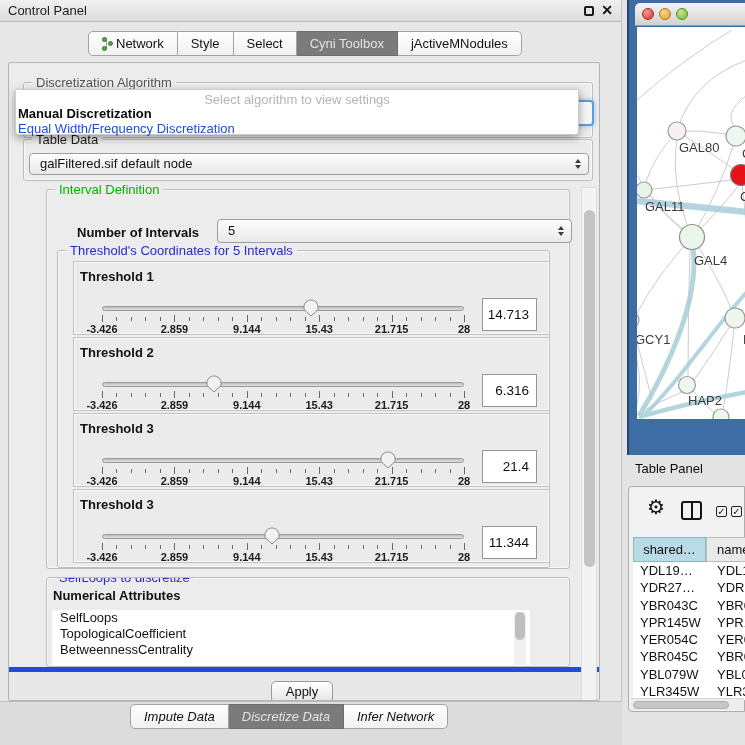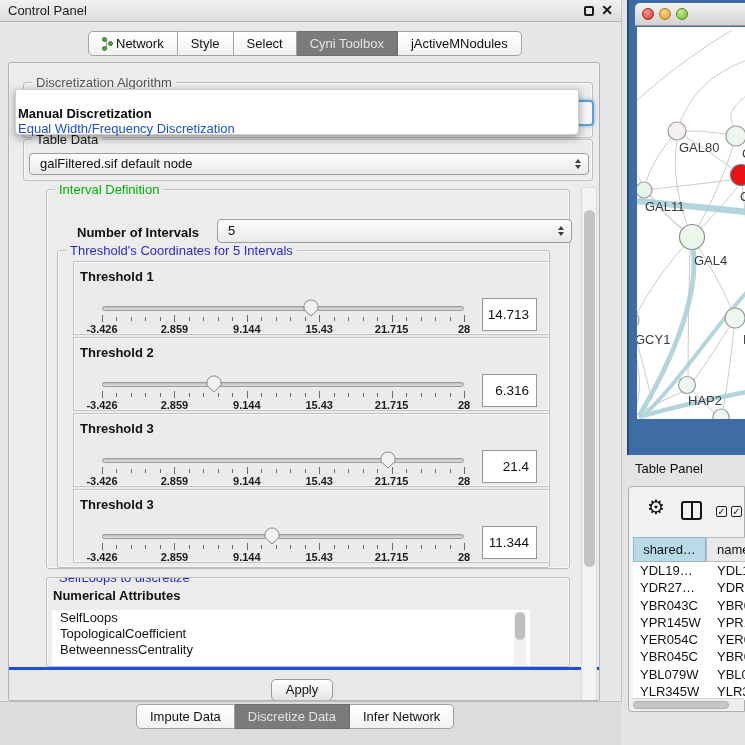--- a/index.html
+++ b/index.html
@@ -15,21 +15,21 @@
   .win-close { position:absolute; right:8px; top:2px; font-size:14px; font-weight:bold; color:#111; }
 
   
   .tabs { position:absolute; display:flex; }
   .tab { height:25px; line-height:23px; padding:0 13px; background:linear-gradient(#ffffff,#f1f1f1);
       border:1px solid #a2a2a2; border-left:none; font-size:13px; color:#111; display:flex; align-items:center; gap:2px; }
   .tab:first-child { border-left:1px solid #a2a2a2; border-radius:5px 0 0 5px; }
   .tab:last-child { border-radius:0 5px 5px 0; }
   .tab.sel { background:#7b7b7b; color:#e3e3e3; border-color:#6e6e6e; }
   .tabs-top { left:88px; top:31px; }
-  .tabs-bottom { left:136px; top:704px; }
+  .tabs-bottom { left:130px; top:704px;font-style:italic; }
   .bstrip { position:absolute; left:0; top:701px; width:622px; height:44px; background:#dcdcdc; border-top:1px solid #bdbdbd; }
 
   .net-icon { width:12px; height:14px; position:relative; display:inline-block; }
   .net-icon i { position:absolute; width:5px; height:5px; border-radius:50%; background:#4da546; border:1px solid #2e7d32; }
   .net-icon .l { position:absolute; left:4px; top:2px; width:1px; height:10px; background:#9e9e9e; }
 
   
   .panel { position:absolute; left:8px; top:62px; width:592px; height:639px; background:#ececec;
       border:1px solid #b3b3b3; border-radius:2px; overflow:hidden; }
   .vscroll { position:absolute; left:572px; top:124px; width:16px; height:516px; background:#f3f3f3; border:1px solid #dcdcdc; }
@@ -69,21 +69,21 @@
   .handle { position:absolute; top:37px; }
   .tvalue { position:absolute; left:408px; top:36px; width:55px; height:33px; background:#ffffff; border:1px solid #979797;
       font-size:13.5px; text-align:right; line-height:31px; padding-right:7px; }
 
   
   .attr-list { position:absolute; left:5px; top:32px; width:478px; height:69px; background:#ffffff; overflow:hidden; }
   .attr-list div { padding-left:8px; line-height:16px; font-size:13px; }
   .list-scroll { position:absolute; left:467px; top:34px; width:12px; height:53px; background:#f0f0f0; }
   .list-scroll .thumb { position:absolute; left:1px; top:0; width:10px; height:28px; background:#bfbfbf; border-radius:5px; }
 
-  .apply-strip { position:absolute; left:0; top:604px; width:100%; height:35px; background:#e8e8e8; border-top:3px solid #1d4ed8; }
+  .apply-strip { position:absolute; left:0; top:604px; width:100%; height:35px; background:#e8e8e8; border-top:5px solid #1d4ed8; }
   .apply-btn { position:absolute; left:262px; top:9px; width:62px; height:22px; background:linear-gradient(#ffffff,#e4e4e4);
       border:1px solid #9a9a9a; border-radius:5px; font-size:13px; text-align:center; line-height:20px; }
 
   
   .netwin { position:absolute; left:627px; top:0; width:118px; height:455px; background:#3e6da6; border-left:2px solid #26486e; }
   .net-titlebar { position:absolute; left:6px; top:3px; width:112px; height:23px;
       background:linear-gradient(#f4f4f4,#d2d2d2); border-radius:5px 0 0 0; border-bottom:1px solid #9a9a9a; }
   .light { position:absolute; top:5px; width:12px; height:12px; border-radius:50%; }
   .light.red { left:7px; background:radial-gradient(circle at 35% 30%, #f49a90, #d8352c); border:1px solid #a8281f; }
   .light.yellow { left:24px; background:radial-gradient(circle at 35% 30%, #f8d489, #e3a02b); border:1px solid #aa7a14; }
@@ -144,20 +144,21 @@
   </div>
 
   <div class="panel">
 
     <div class="group" style="left:14px; top:19px; width:570px; height:56px;">
       <span class="gtitle" style="color:#555;">Discretization Algorithm</span>
       <div class="combo combo-focus" style="left:8px; top:17px; width:562px; height:26px;"></div>
     </div>
 
     <div class="popup">
+      <div class="hint">Select algorithm to view settings</div>
       <div class="it1">Manual Discretization</div>
       <div class="it2">Equal Width/Frequency Discretization</div>
     </div>
 
     <div class="group" style="left:14px; top:76px; width:570px; height:42px;">
       <span class="gtitle" style="color:#1a1a1a;">Table Data</span>
       <div class="combo" style="left:5px; top:13px; width:560px;">
         <span>galFiltered.sif default node</span>
         <span class="stepper">
             <span class="arr-up"></span>

